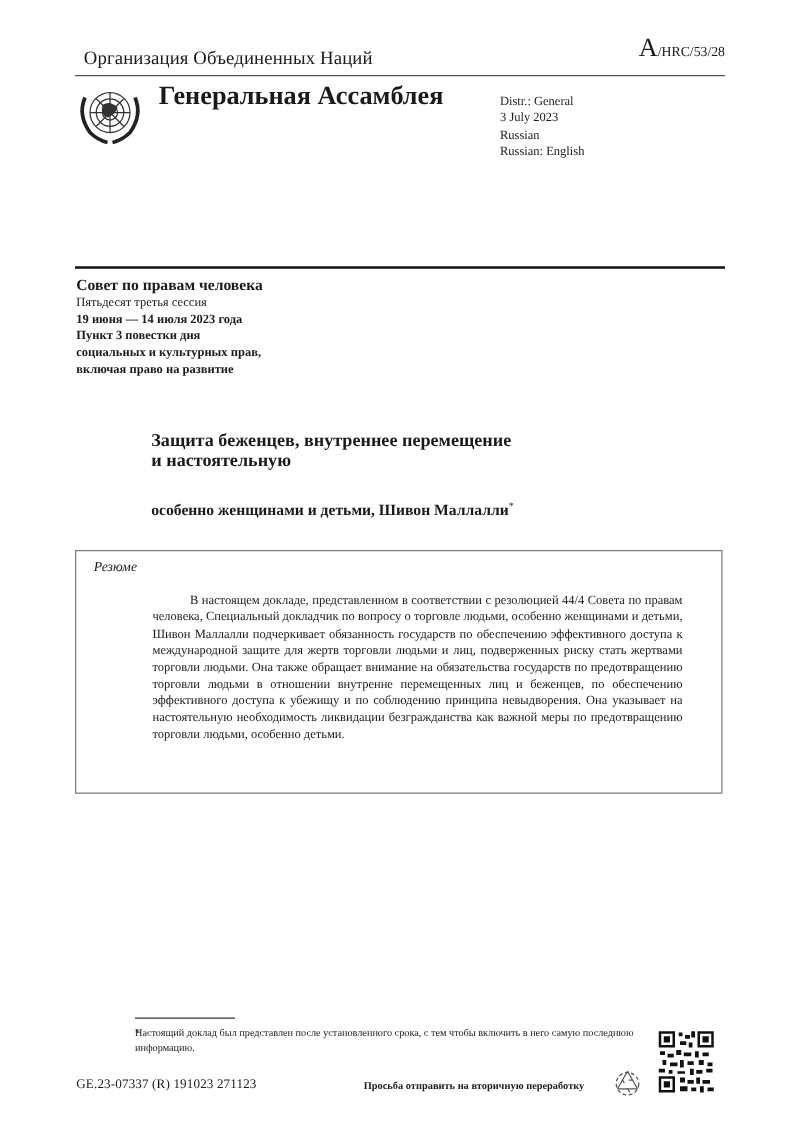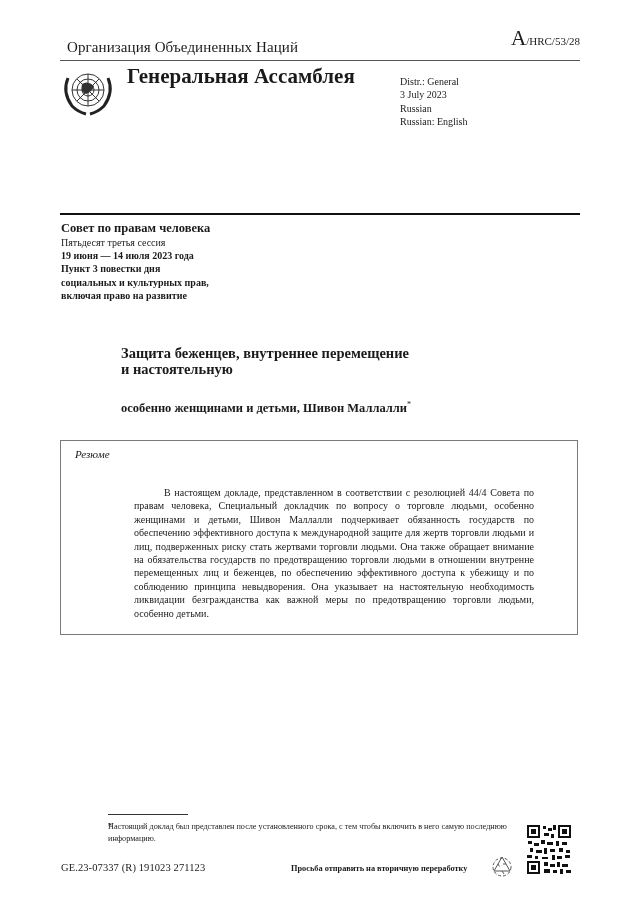--- a/index.html
+++ b/index.html
@@ -19,21 +19,21 @@
   .council .b { font-weight: normal; font-size: 10px; }
   .council .n { font-size: 10px; font-weight: bold; }
   .agenda { left: 61px; top: 277px; font-size: 10px; line-height: 12.6px; font-weight: bold; width: 260px; }
   .topic { left: 121px; top: 345px; font-size: 14.5px; font-weight: bold; line-height: 16px; width: 360px; }
   .report { left: 121px; top: 397px; font-size: 12.5px; font-weight: bold; line-height: 15px; width: 420px; }
   .report sup { font-weight: normal; font-size: 8px; }
   .summary-box { left: 60px; top: 440px; width: 518px; height: 195px; border: 1px solid #7a7a7a; box-sizing: border-box; }
   .summary-heading { left: 75px; top: 448px; font-size: 11px; font-style: italic; }
   .summary-body { left: 122px; top: 474px; width: 424px; font-size: 10px; line-height: 13.4px;
                   text-align: justify; }
-  .summary-body p { margin: 12px; text-indent: 30px; }
+  .summary-body p { margin: 0; text-indent: 30px; }
   .fn-rule { left: 108px; top: 814px; width: 80px; height: 1px; background: #333; }
   .footnote { left: 108px; top: 821px; width: 410px; font-size: 8.2px; line-height: 12px; }
   .footnote .star { position: absolute; left: 0; top: 0; }
   .footnote .txt { display: block; }
   .doc-code { left: 61px; top: 862px; font-size: 10.5px; letter-spacing: 0.1px; }
   .recycle-text { left: 291px; top: 864px; font-size: 8.3px; font-weight: bold; }
   .recycle-icon { left: 491px; top: 855px; width: 22px; height: 22px; }
   .qr { left: 526px; top: 824px; width: 46px; height: 51px; }
 </style>
 </head>

